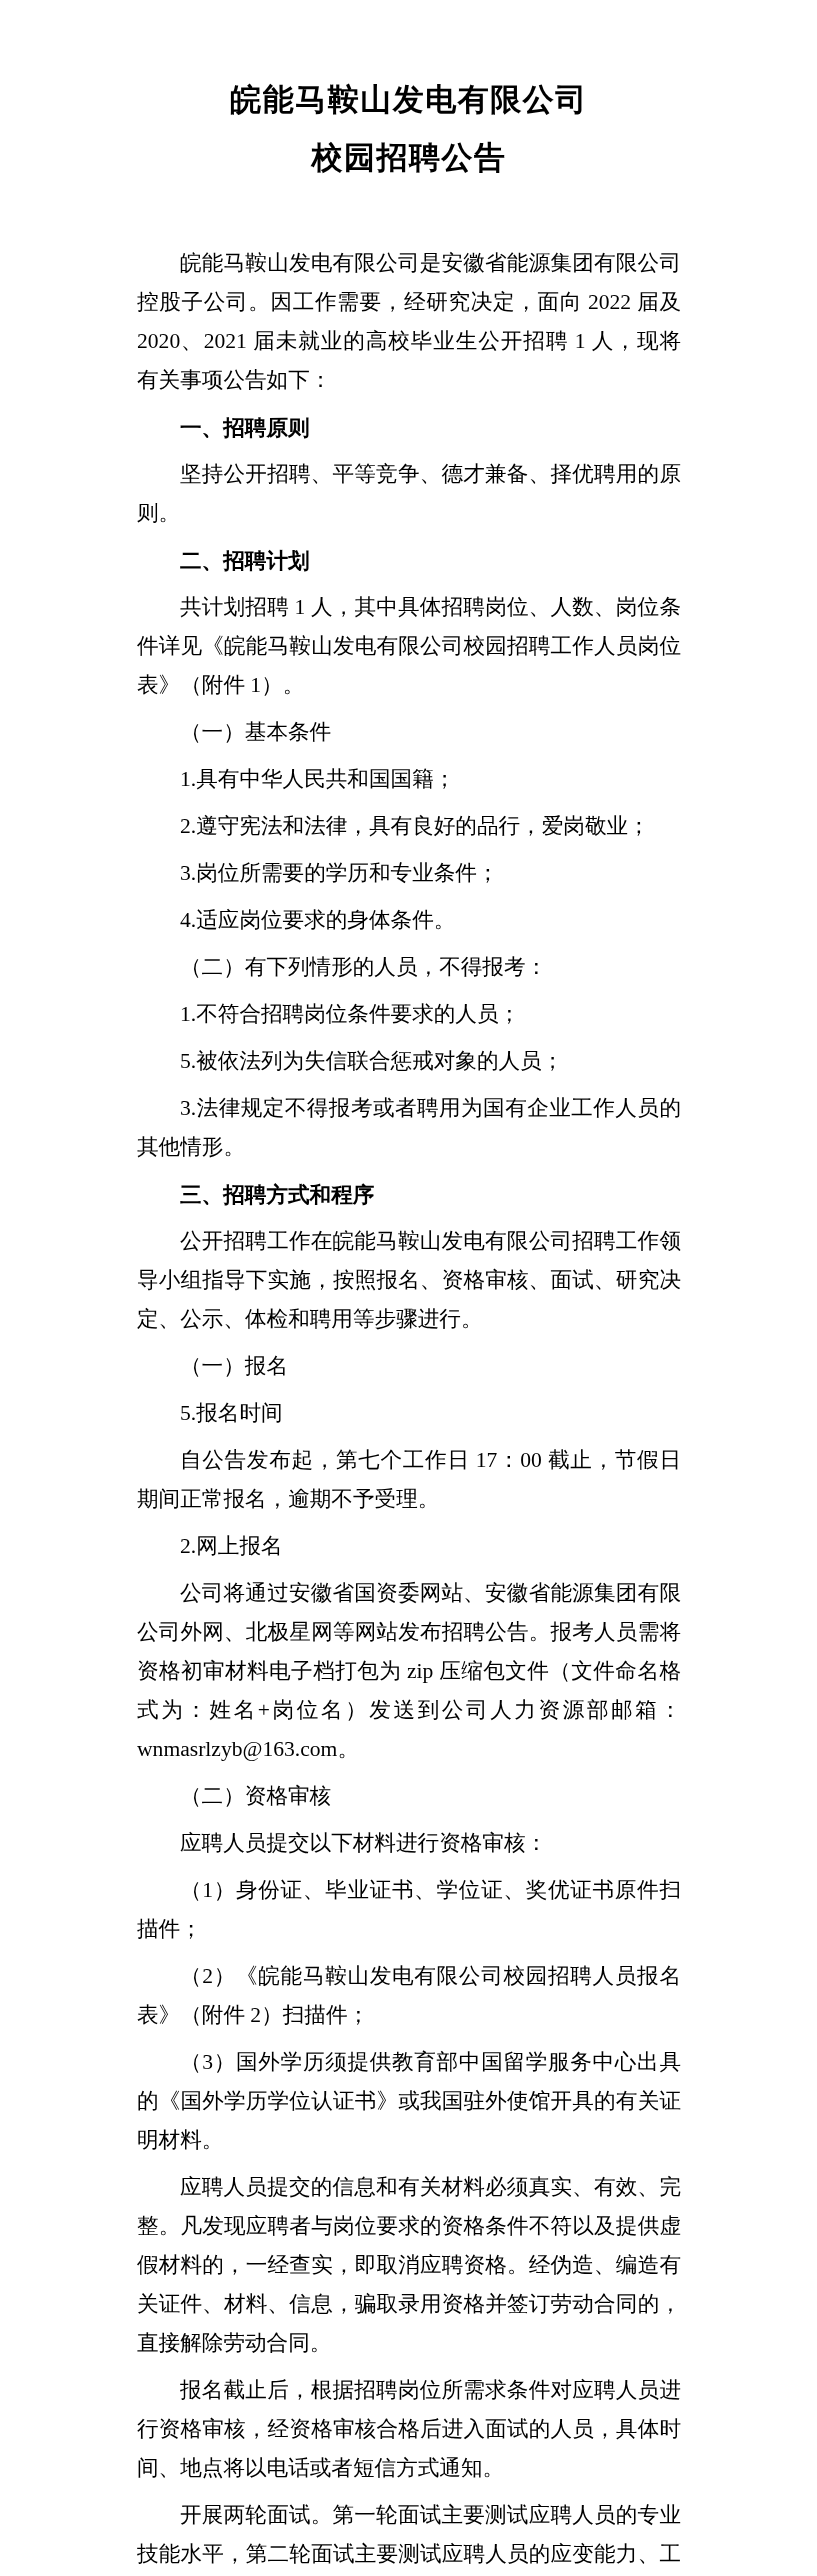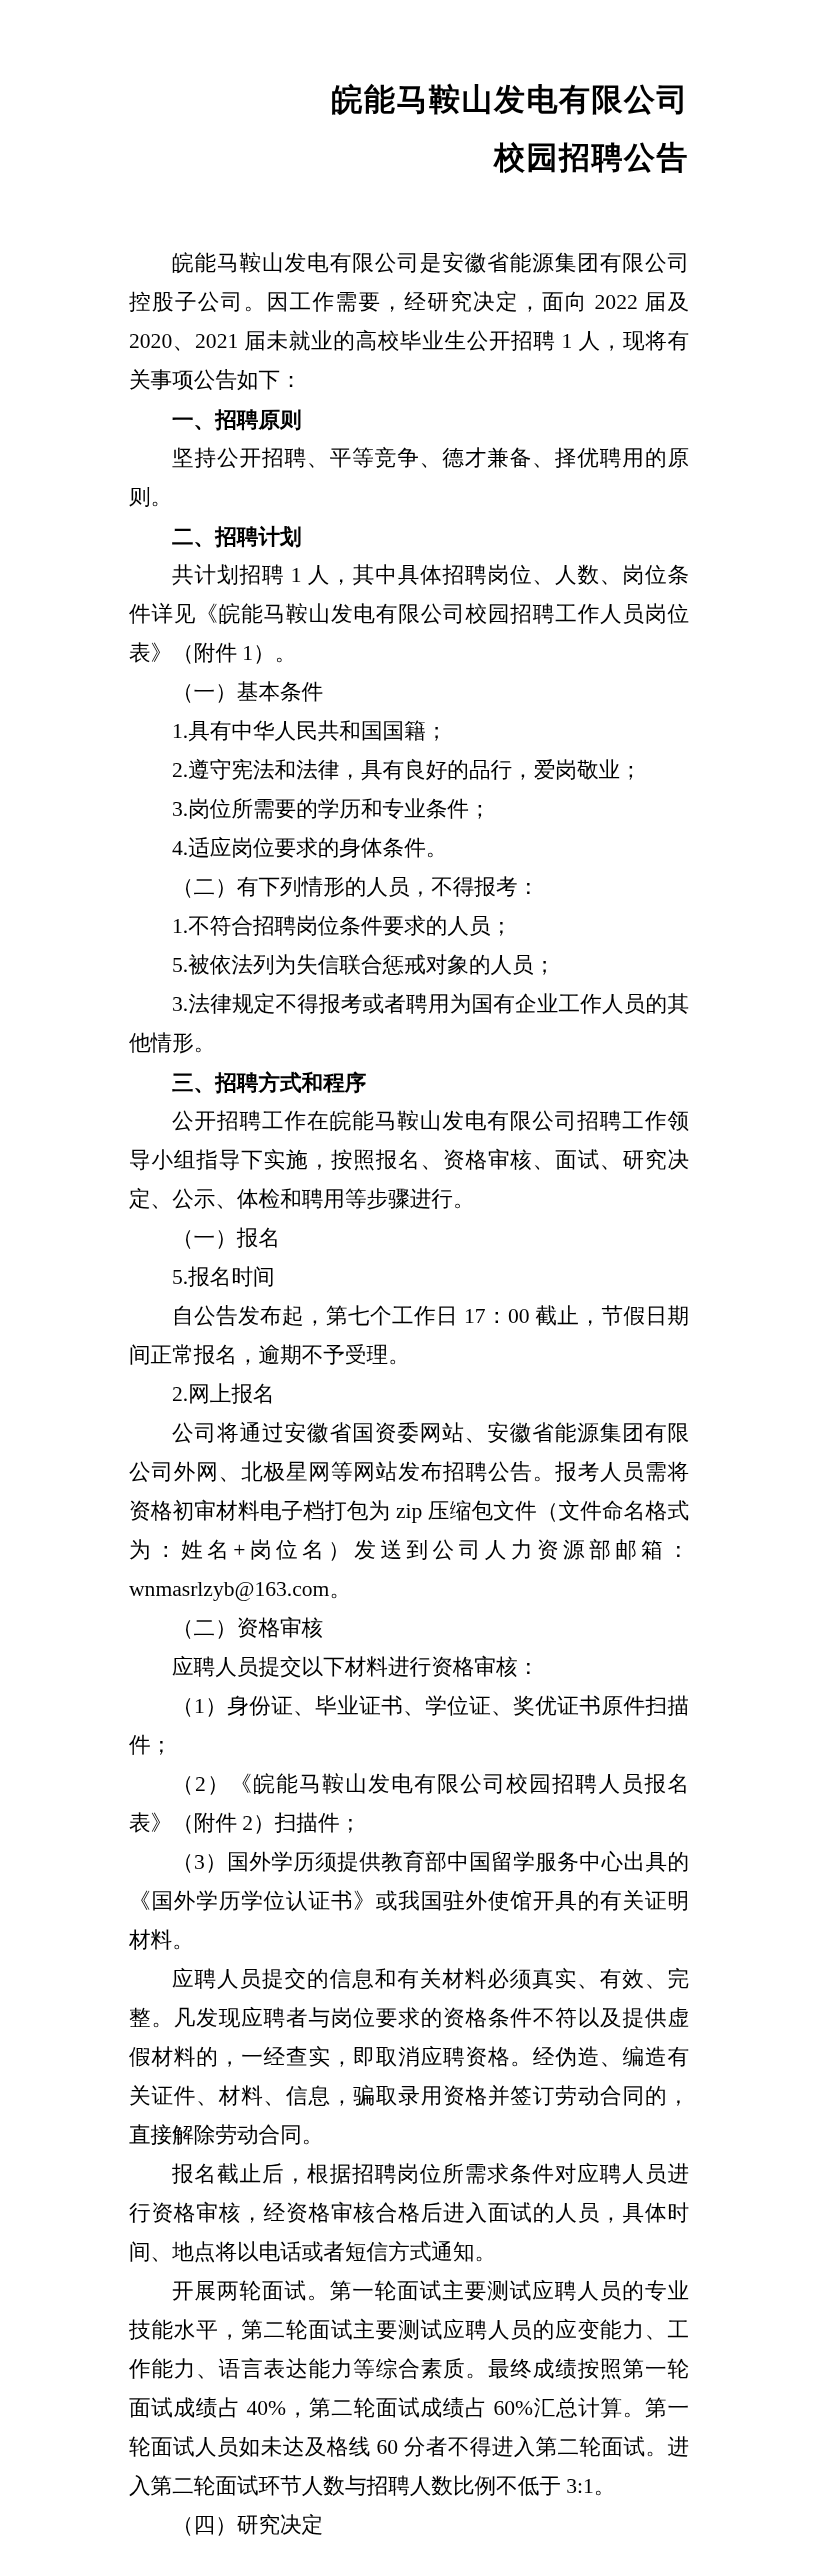--- a/index.html
+++ b/index.html
@@ -11,32 +11,32 @@
     background: #ffffff;
     color: #000000;
     box-sizing: border-box;
     padding: 71px 129px 0 129px;
     font-family: "Liberation Serif", serif;
     overflow: hidden;
   }
   .doc-title {
     font-size: 31px;
     font-weight: bold;
-    text-align: right;
+    text-align: center;
     line-height: 58px;
     letter-spacing: 1.5px;
     font-family: "Liberation Serif", serif;
   }
   .body-blocks {
     margin-top: 57px;
     font-size: 21.6px;
     line-height: 39px;
     text-align: justify;
   }
-  .body-blocks p { margin: 0; padding: 0; }
+  .body-blocks p { margin: 8px; padding: 0; }
   .blk-para { text-indent: 43px; }
   .blk-sub  { text-indent: 43px; }
   .blk-h {
     text-indent: 43px;
     font-family: "Liberation Sans", sans-serif;
     font-weight: bold;
   }
 </style>
 </head>
 <body>

